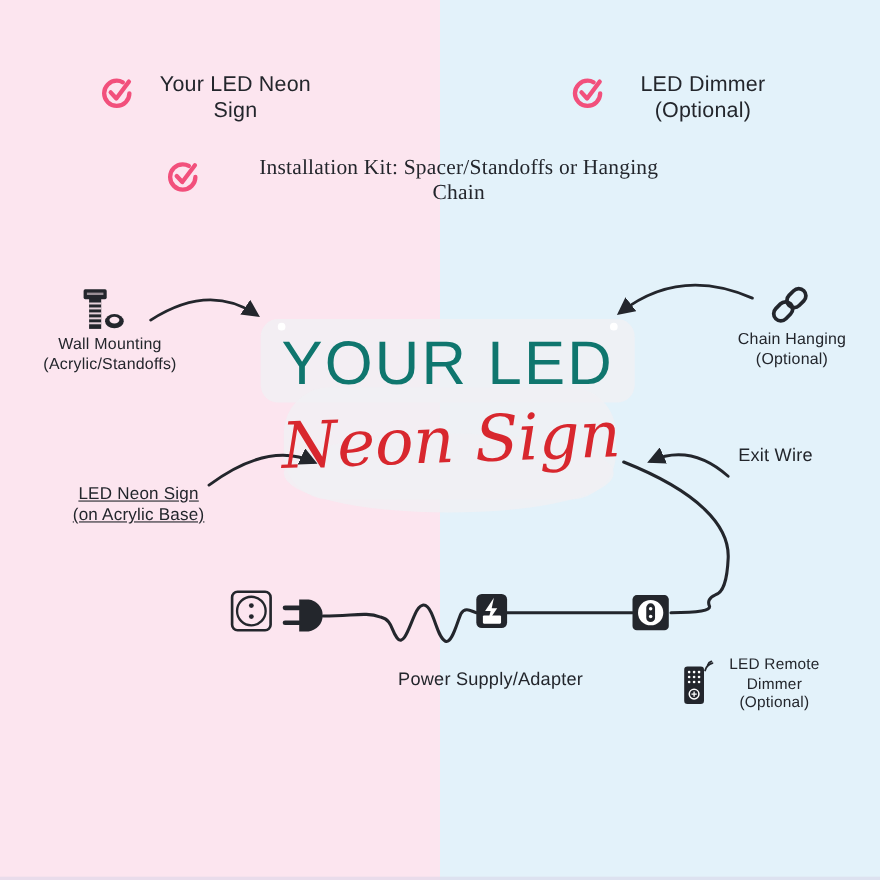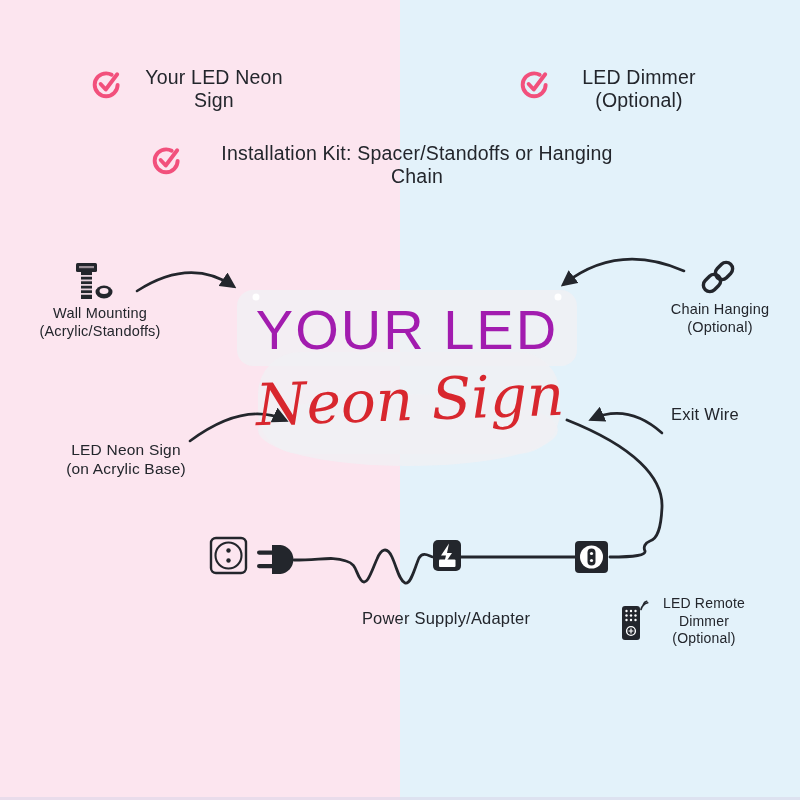--- a/index.html
+++ b/index.html
@@ -21,37 +21,37 @@
 
   .chk-item { position:absolute; display:flex; align-items:flex-start; gap:7px; z-index:2; }
   .chk-item svg { flex:0 0 auto; margin-top:1px; }
   .chk-label {
     white-space: pre-line; text-align:center;
     font-size:19.5px; line-height:1.16; font-weight:500; letter-spacing:.2px;
   }
   #chk1 { left:90px;  top:66px; }  #chk1 .chk-label { width:166px; }
   #chk2 { left:304px; top:66px; }  #chk2 .chk-label { width:176px; }
   #chk3 { left:518px; top:66px; }  #chk3 .chk-label { width:160px; }
-  #chk4 { left:150px; top:142px; } #chk4 .chk-label { width:452px; }
+  #chk4 { left:150px; top:142px;font-family:Liberation Serif, serif; } #chk4 .chk-label { width:452px; }
 
   .side-label {
     position:absolute; z-index:2; text-align:center;
     white-space: pre-line; font-weight:500; line-height:1.25; letter-spacing:.2px;
   }
   #lbl-wall    { left:8px;   top:304px; width:184px; font-size:14.5px; }
   #lbl-chain   { left:628px; top:300px; width:184px; font-size:14.5px; }
-  #lbl-neon    { left:28px;  top:440px; width:196px; font-size:15.5px; }
+  #lbl-neon    { left:28px;  top:440px; width:196px; font-size:15.5px;text-decoration:underline; }
   #lbl-exit    { left:645px; top:404px; width:120px; font-size:16.5px; }
   #lbl-psu     { left:330px; top:608px; width:232px; font-size:16.5px; }
   #lbl-remote  { left:648px; top:595px; width:112px; font-size:14px;text-align:center; }
 
   #sign-line1 {
     position:absolute; z-index:2; left:238px; top:297px; width:338px;
     text-align:center; font-size:56px; font-weight:500; letter-spacing:2px;
-    color:#a21caf;
+    color:#0f766e;
   }
   #sign-line2 {
     position:absolute; z-index:2; left:252px; top:366px; width:316px;
     text-align:center; font-size:58px; font-style:italic; font-weight:500;
     font-family:"DejaVu Serif", cursive;
     color:#D8272E; transform:rotate(-2deg);
   }
 </style>
 </head>
 <body>

